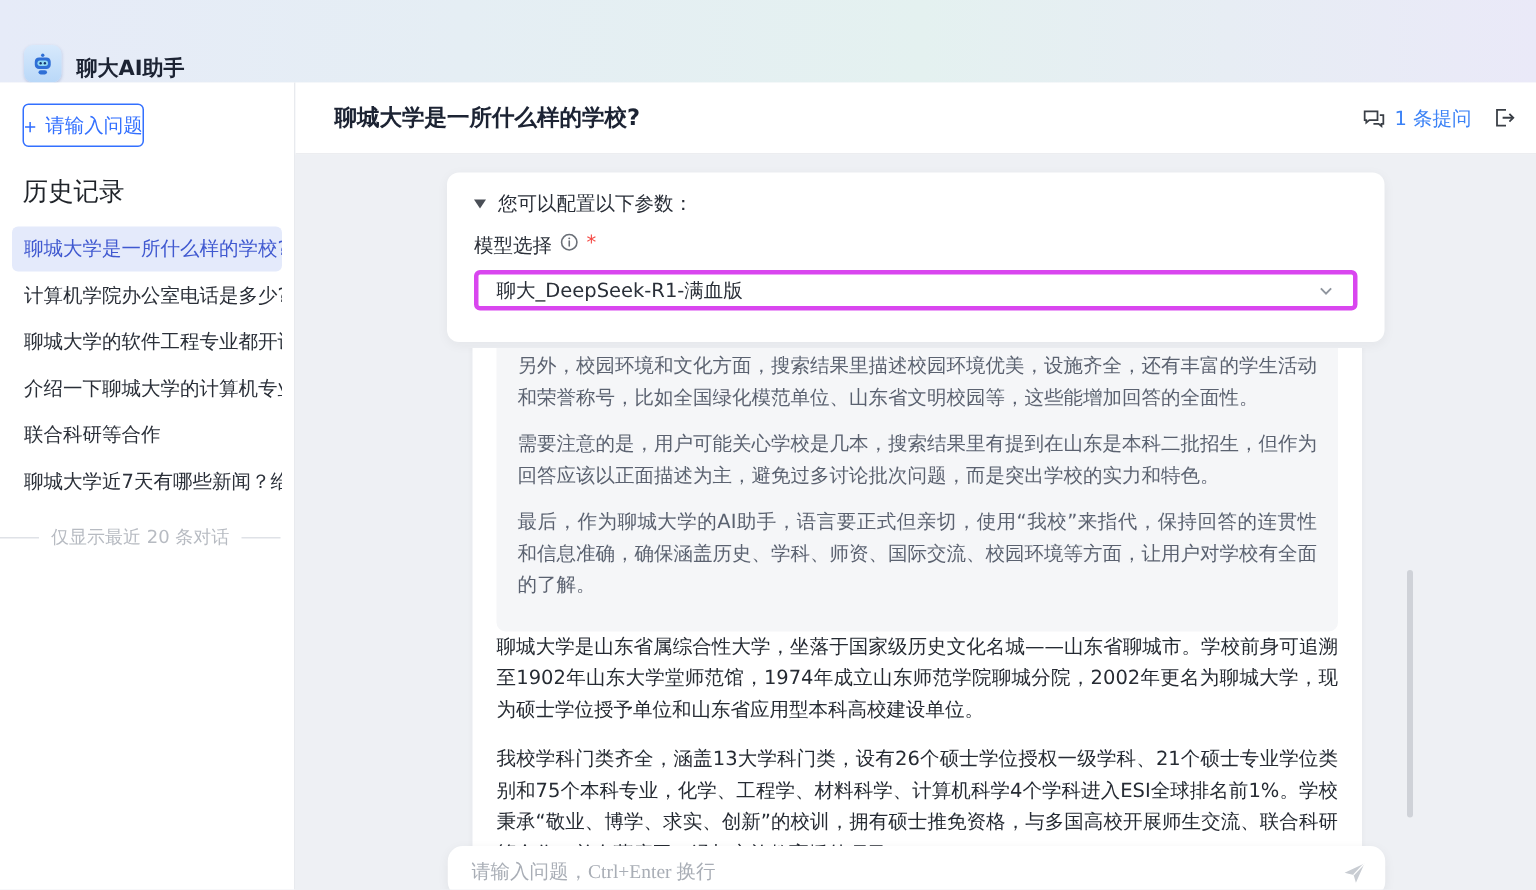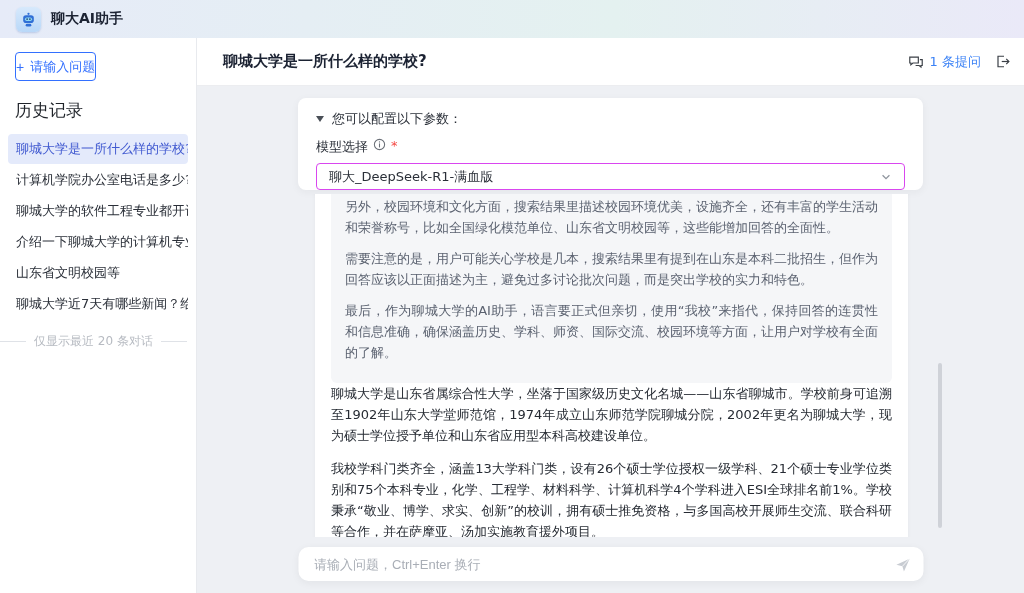--- a/index.html
+++ b/index.html
@@ -1,21 +1,21 @@
 <!DOCTYPE html>
 <html><head>
 <meta charset="utf-8">
 <style>
   * { margin:0; padding:0; box-sizing:border-box; }
   html,body { width:1024px; height:593px; overflow:hidden; }
   body { font-family:"DejaVu Sans","Liberation Sans",sans-serif; background:#eef0f4; color:#262b33; }
   .screen { position:relative; width:1024px; height:593px; }
 
   
-  .topbar { height:38px; display:flex; align-items:center; padding:0 16px;
+  .topbar { height:55px; display:flex; align-items:flex-end; padding:0 16px;
     background:linear-gradient(90deg,#e6ebf8 0%,#e4f1f0 60%,#eae9f8 100%); }
   .logo { width:25px; height:25px; border-radius:6px; background:linear-gradient(180deg,#d7e9fc,#b9d8f8);
     display:flex; align-items:center; justify-content:center; box-shadow:0 1px 2px rgba(60,100,180,.25); }
   .app-title { margin-left:10px; font-size:14px; font-weight:bold; color:#1c2333; }
 
   
   .layout { display:flex; height:555px; }
   .sidebar { width:197px; background:#ffffff; border-right:1px solid #e8eaee; padding:14px 0 0 0; flex-shrink:0; }
   .new-chat-btn { margin:0 15px 18px 15px; height:29px; border:1px solid #3370ff; border-radius:4px;
     color:#3370ff; font-size:13px; display:flex; align-items:center; justify-content:center; gap:6px;
@@ -36,48 +36,48 @@
   .q-title { font-size:15px; font-weight:bold; color:#1c2333; flex:1; }
   .header-right { display:flex; align-items:center; gap:14px; color:#3b82f6; }
   .q-count { display:flex; align-items:center; gap:6px; font-size:13px; }
   .icon-btn { display:flex; align-items:center; cursor:pointer; color:#3a3f46; background:none; border:none; }
 
   .content { flex:1; position:relative; background:#eef0f4; overflow:hidden; }
   .chat-col { width:625px; margin:0 auto; }
 
   
   .config-card { margin-top:12px; background:#fff; border-radius:8px; box-shadow:0 2px 8px rgba(31,35,41,.05);
-    padding:12px 18px 0 18px; }
+    padding:12px 18px 21px 18px; }
   .config-head { display:flex; align-items:center; gap:8px; font-size:13px; color:#2a2f38; }
   .caret { width:0; height:0; border-left:4.5px solid transparent; border-right:4.5px solid transparent;
     border-top:6px solid #4a4f57; }
   .model-row { margin-top:10px; display:flex; align-items:flex-start; gap:5px; font-size:13px; color:#2a2f38; }
   .req { color:#f54a45; }
-  .model-select { margin-top:7px; height:27px; border:1px solid #d946ef; border-radius:4px;
+  .model-select { margin-top:7px; height:27px; border:3px solid #d946ef; border-radius:4px;
     display:flex; align-items:center; padding:0 12px; font-size:13px; color:#2a2f38; cursor:pointer; background:#fff; }
   .model-select .val { flex:1; }
 
   
   .msg-viewport { height:343px; margin-top:4px; overflow:hidden; position:relative; }
   .bubble { margin-left:17px; width:593px; background:#fff; border-radius:8px;
     box-shadow:0 1px 4px rgba(31,35,41,.04); padding:0 16px 10px 16px; margin-top:-12px; }
   .thinking { background:#f5f6f8; border-radius:6px; padding:14px 14px 10px 14px; color:#5b6270; }
   .thinking p, .answer p { font-size:13px; line-height:21px; margin-bottom:10px; text-align:justify; }
   .answer { color:#262b33; }
   .answer p { margin-bottom:12px; }
 
   .scroll-thumb { position:absolute; right:82px; top:277px; width:4px; height:165px;
     background:#cfd2d8; border-radius:2px; }
 
   
   .composer { position:absolute; left:50%; transform:translateX(-50%); bottom:12px; width:625px; height:34px;
     background:#fff; border-radius:10px; box-shadow:0 2px 8px rgba(31,35,41,.06);
     display:flex; align-items:center; padding:0 12px 0 16px; }
   .composer input { flex:1; border:none; outline:none; font-size:13px; color:#262b33; background:transparent;
-    font-family:Liberation Sans, sans-serif; }
+    font-family:Liberation Serif, serif; }
   .composer input::placeholder { color:#a9aeb6; }
   .send { color:#c8ccd2; }
 
   svg { display:block; }
 </style>
 </head>
 <body>
 
 <div class="screen">
 
@@ -103,21 +103,21 @@
       <button class="new-chat-btn">
         <span class="plus">+</span>
         <span>请输入问题</span>
       </button>
       <div class="history-label">历史记录</div>
 
       <div class="conv-item active">聊城大学是一所什么样的学校?</div>
       <div class="conv-item">计算机学院办公室电话是多少?</div>
       <div class="conv-item">聊城大学的软件工程专业都开设哪...</div>
       <div class="conv-item">介绍一下聊城大学的计算机专业情况</div>
-      <div class="conv-item">山东省文明校园等</div>
+      <div class="conv-item">联合科研等合作</div>
       <div class="conv-item">聊城大学近7天有哪些新闻？给出前...</div>
 
       <div class="sidebar-note">
         <span class="dash"></span>
         <span>仅显示最近 20 条对话</span>
         <span class="dash"></span>
       </div>
     </div>
 
     <div class="main">

